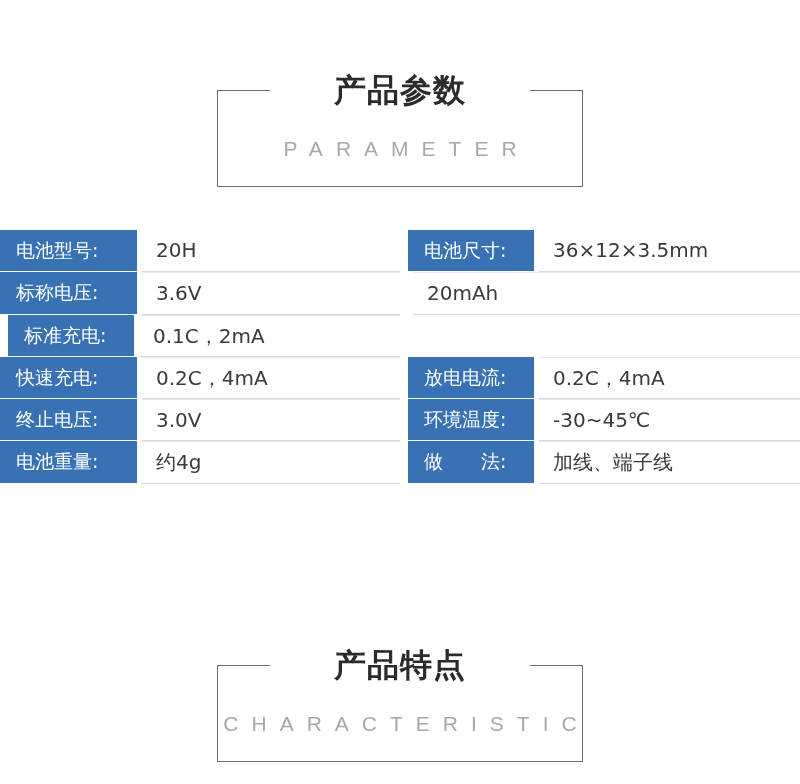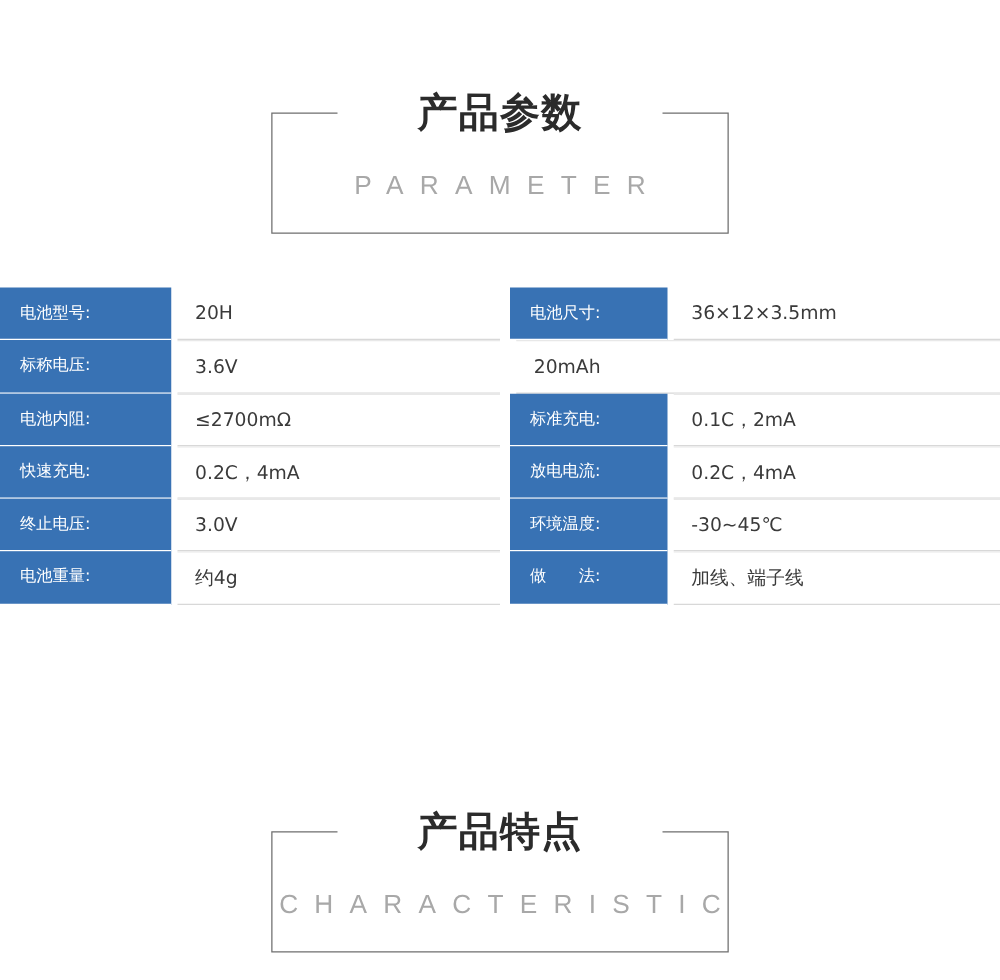--- a/index.html
+++ b/index.html
@@ -95,39 +95,39 @@
   .param-half.right {
     padding-left: 8px;
   }
   .param-label {
     box-sizing: border-box;
     width: 137px;
     flex: 0 0 137px;
     background: #3872b4;
     color: #ffffff;
     font-family: "DejaVu Sans", "Liberation Sans", sans-serif;
-    font-size: 13px;
+    font-size: 19px;
     line-height: 41px;
     padding-left: 16px;
     white-space: nowrap;
     overflow: hidden;
     border-bottom: 1.3px solid #ffffff;
   }
   .param-half.right .param-label {
     width: 126px;
     flex: 0 0 126px;
     padding-left: 16px;
   }
   .param-value {
     box-sizing: border-box;
     flex: 1 1 auto;
     background: #ffffff;
     color: #3a3a3a;
     font-family: "DejaVu Sans", "Liberation Sans", sans-serif;
-    font-size: 15px;
+    font-size: 20px;
     line-height: 40px;
     padding-left: 14px;
     white-space: nowrap;
     overflow: hidden;
     border-bottom: 1px solid #d8d8d8;
     border-top: 1px solid #e8e8e8;
     margin-left: 5px;
   }
   .param-row:first-child .param-value {
     border-top: none;
@@ -160,24 +160,20 @@
     <div class="param-half left">
       <div class="param-label">标称电压:</div>
       <div class="param-value">3.6V</div>
     </div>
     <div class="param-half right">
       <div class="param-value">20mAh</div>
     </div>
   </div>
 
   <div class="param-row">
-    <div class="param-half left">
-      <div class="param-label">电池内阻:</div>
-      <div class="param-value">≤2700mΩ</div>
-    </div>
     <div class="param-half right">
       <div class="param-label">标准充电:</div>
       <div class="param-value">0.1C，2mA</div>
     </div>
   </div>
 
   <div class="param-row">
     <div class="param-half left">
       <div class="param-label">快速充电:</div>
       <div class="param-value">0.2C，4mA</div>

